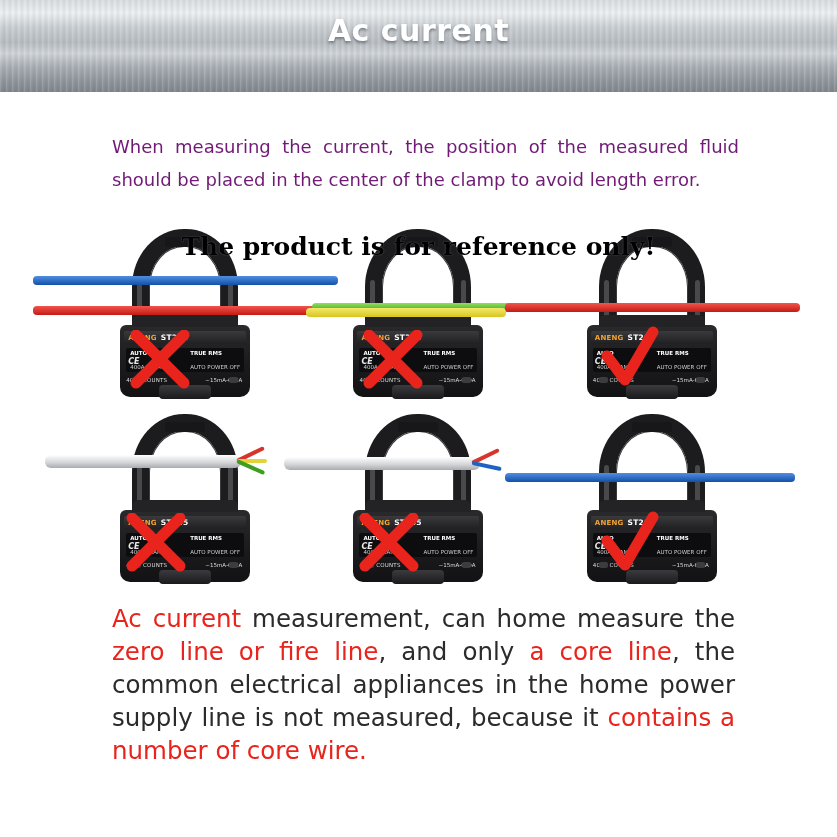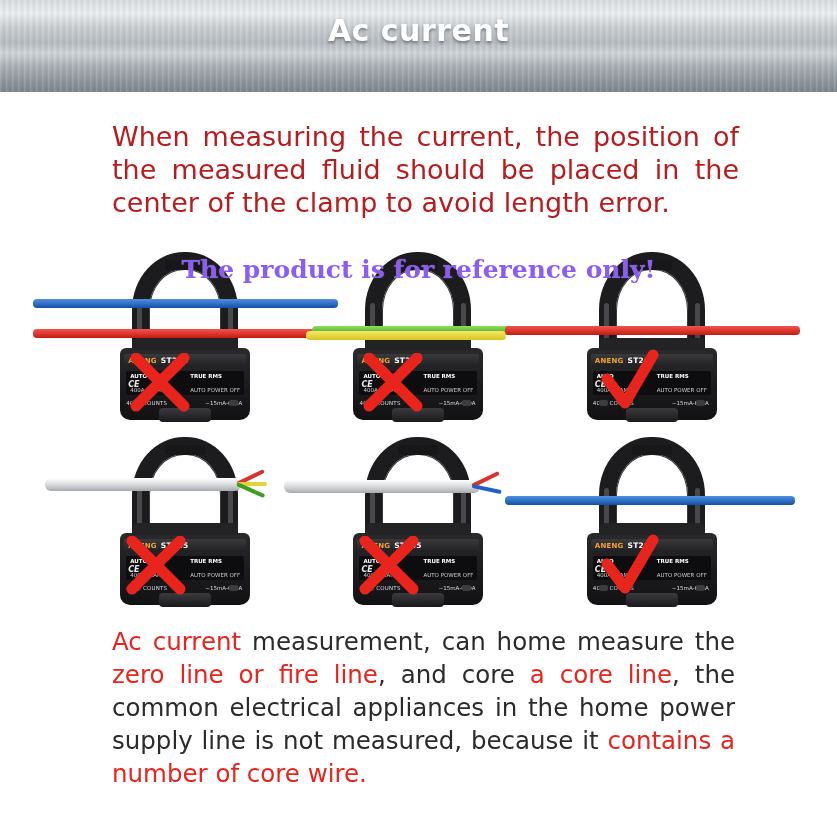--- a/index.html
+++ b/index.html
@@ -54,41 +54,41 @@
     line-height: 33px;
     font-weight: bold;
     letter-spacing: 0.5px;
     text-shadow: 0 2px 3px rgba(60,66,72,0.55);
     z-index: 2;
   }
   .banner-title .l2 { display: block; }
 
   
   .intro {
-    margin: 28px 98px 0 112px;
-    color: #b91c1c;
-    font-size: 27px;
+    margin: 38px 98px 0 112px;
+    color: #701a75;
+    font-size: 18px;
     line-height: 33px;
     text-align: justify;
   }
 
   
   .figures {
     position: relative;
     margin: 22px auto 0 auto;
     width: 700px;
     height: 370px;
   }
   .overlay-text {
     position: absolute;
     top: 14px;
     left: 0;
     width: 700px;
     text-align: center;
-    color: #8b5cf6;
+    color: #000000;
     font-family: "DejaVu Serif", serif;
     font-weight: bold;
     font-size: 25px;
     letter-spacing: 0px;
     z-index: 40;
     text-shadow: 0 0 1px rgba(255,255,255,0.5);
   }
   .grid {
     position: absolute;
     inset: 0;
@@ -571,13 +571,13 @@
       <div class="mark" style="left:64px; top:108px;">
         <svg width="62" height="66" viewBox="0 0 62 66">
             <path d="M8 30 L26 54 L54 6" stroke="#e8241c" stroke-width="11" stroke-linecap="round" stroke-linejoin="round" fill="none"></path>
           </svg>
       </div>
     </div>
 
   </div>
 </div>
 
-<p class="outro"><span class="hl">Ac current</span><span> measurement, can home measure the </span><span class="hl">zero line or fire line</span><span>, and core </span><span class="hl">a core line</span><span>, the common electrical appliances in the home power supply line is not measured, because it </span><span class="hl">contains a number of core wire.</span></p>
+<p class="outro"><span class="hl">Ac current</span><span> measurement, can home measure the </span><span class="hl">zero line or fire line</span><span>, and only </span><span class="hl">a core line</span><span>, the common electrical appliances in the home power supply line is not measured, because it </span><span class="hl">contains a number of core wire.</span></p>
 
 </body></html>

